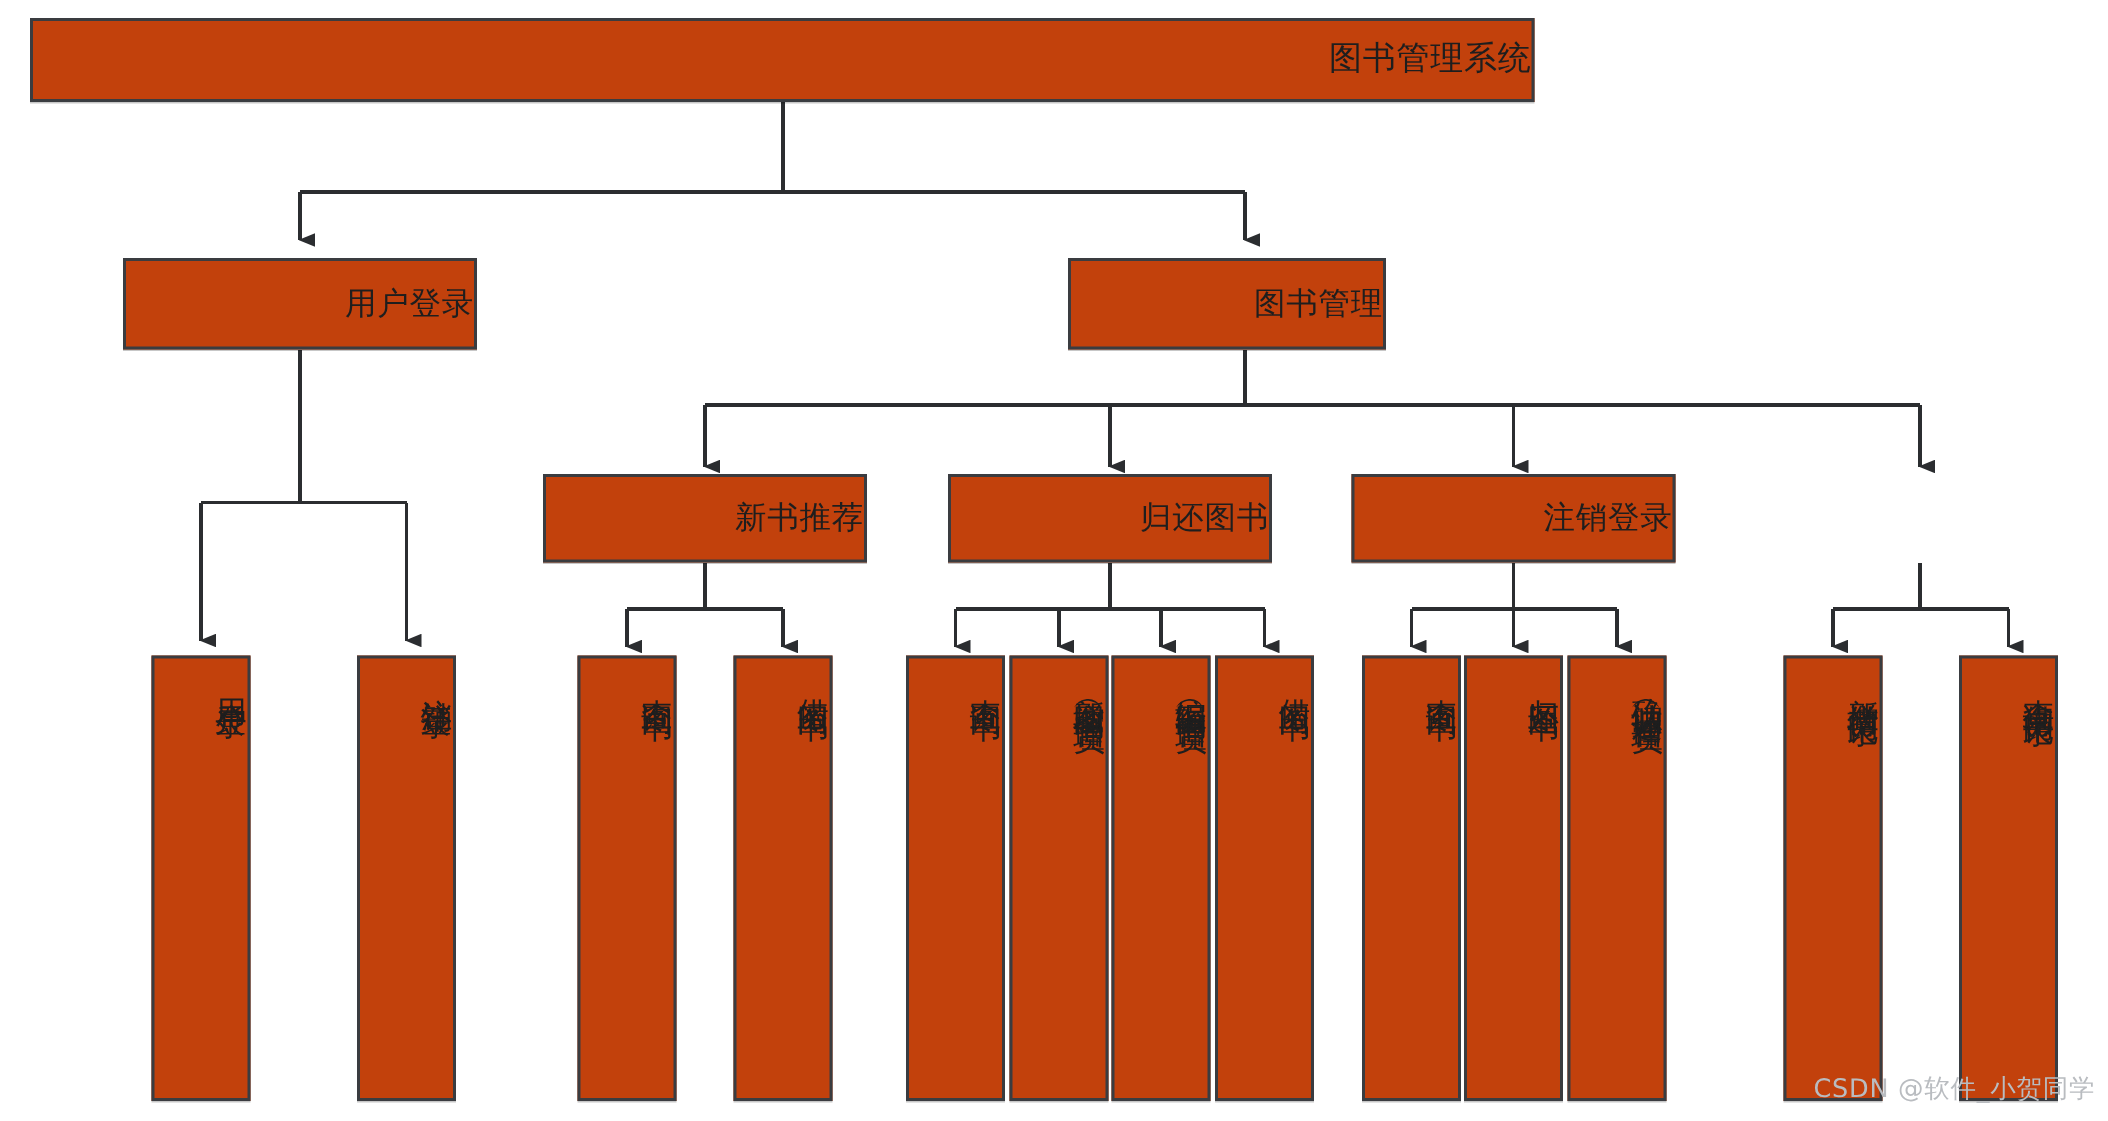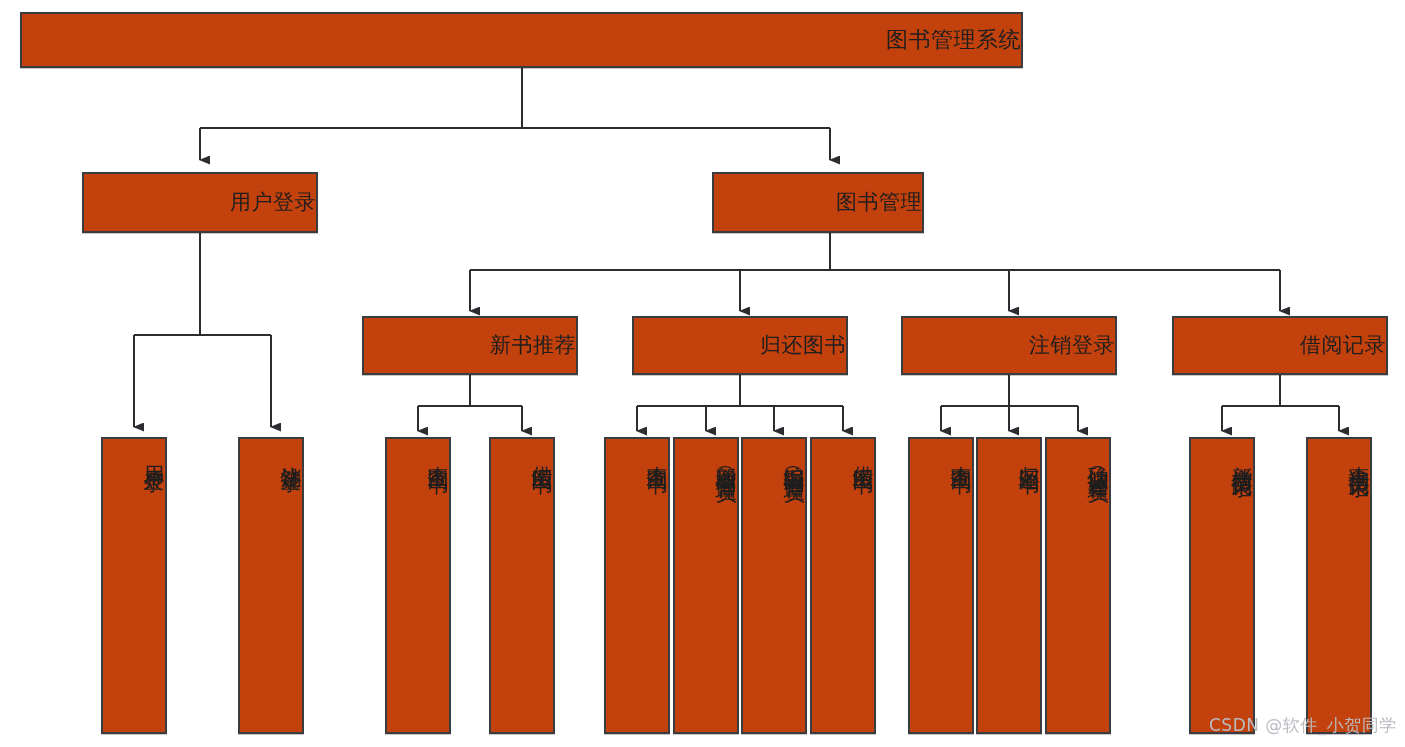--- a/index.html
+++ b/index.html
@@ -146,23 +146,20 @@
 
   <div class="node level2" style="left:362px; top:316px; width:216px; height:59px;">
     <span class="node-label">新书推荐</span>
   </div>
   <div class="node level2" style="left:632px; top:316px; width:216px; height:59px;">
     <span class="node-label">归还图书</span>
   </div>
   <div class="node level2" style="left:901px; top:316px; width:216px; height:59px;">
     <span class="node-label">注销登录</span>
   </div>
-  <div class="node level2" style="left:1172px; top:316px; width:216px; height:59px;">
-    <span class="node-label">借阅记录</span>
-  </div>
 
   <div class="node leaf" style="left:101px; top:437px; width:66px; height:297px;">
     <span class="node-label">用户登录</span>
   </div>
   <div class="node leaf" style="left:238px; top:437px; width:66px; height:297px;">
     <span class="node-label">注销登录</span>
   </div>
 
   <div class="node leaf" style="left:385px; top:437px; width:66px; height:297px;">
     <span class="node-label">查询图书</span>

